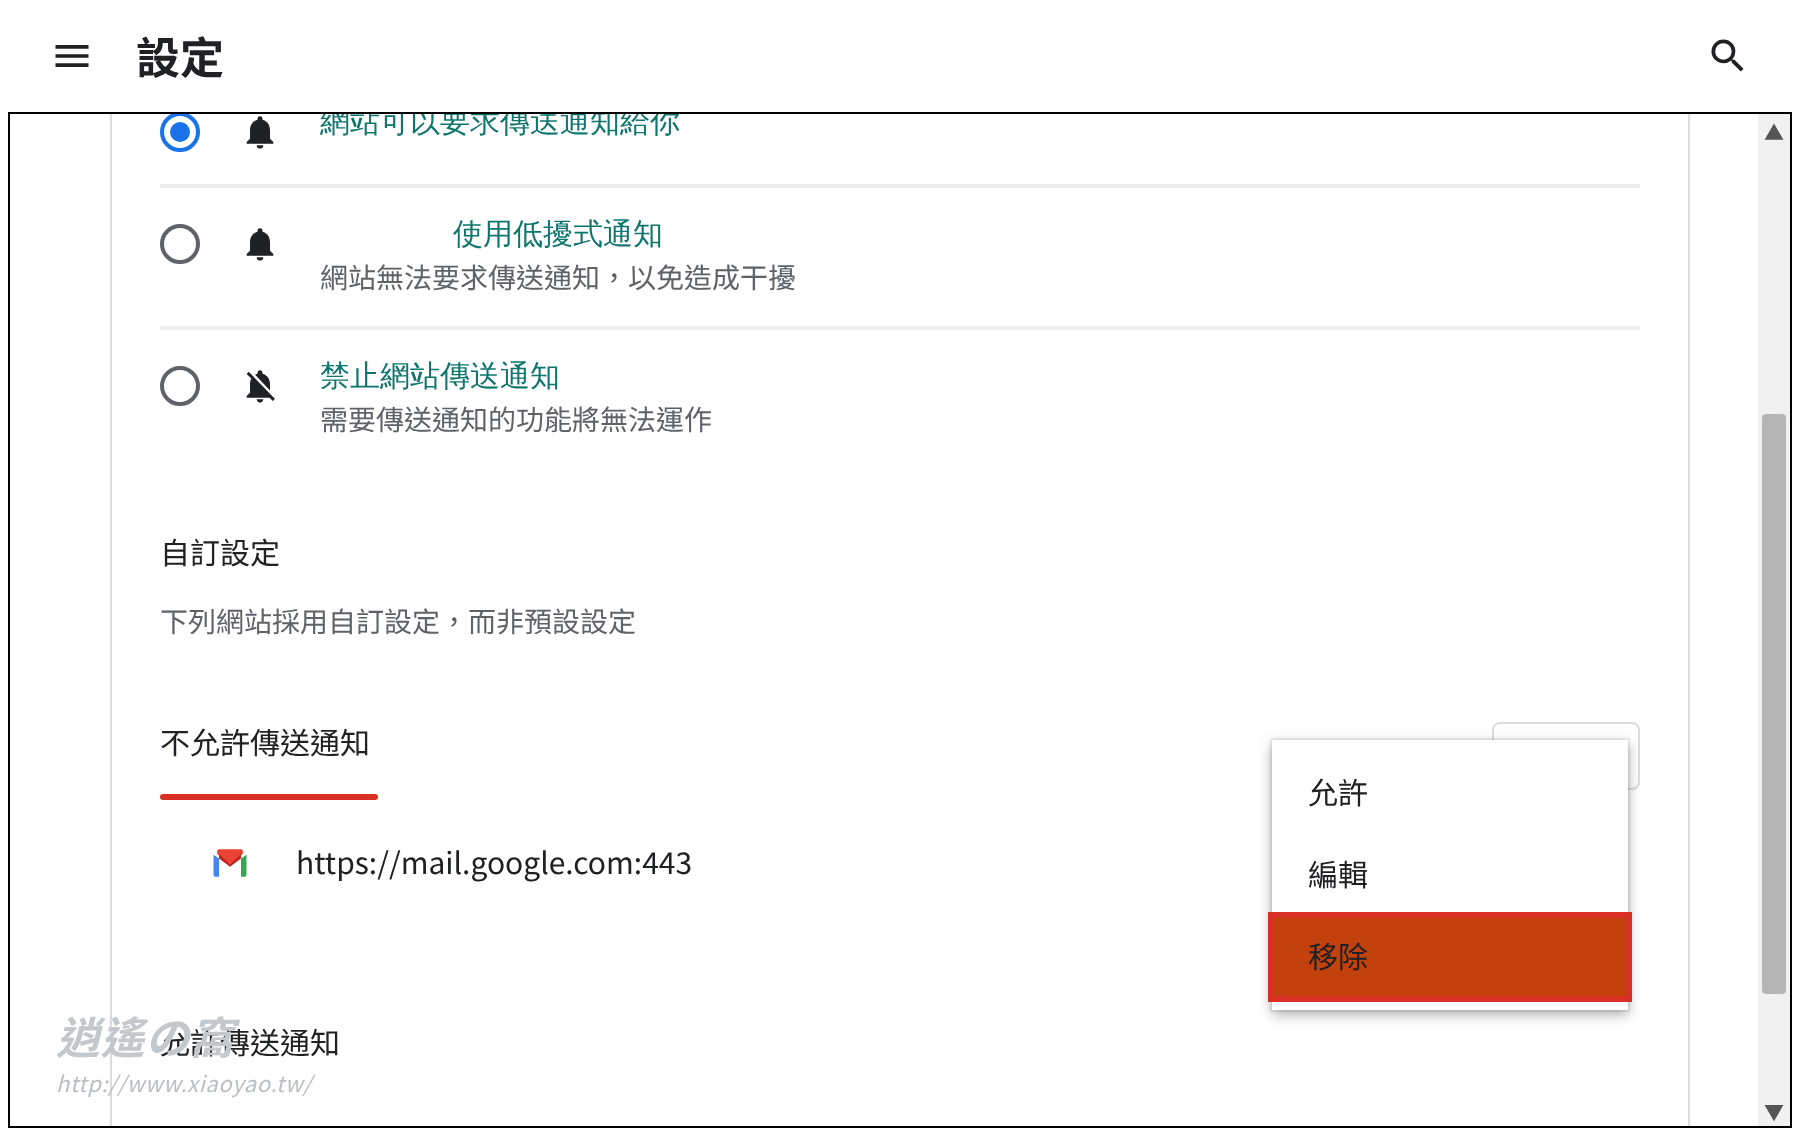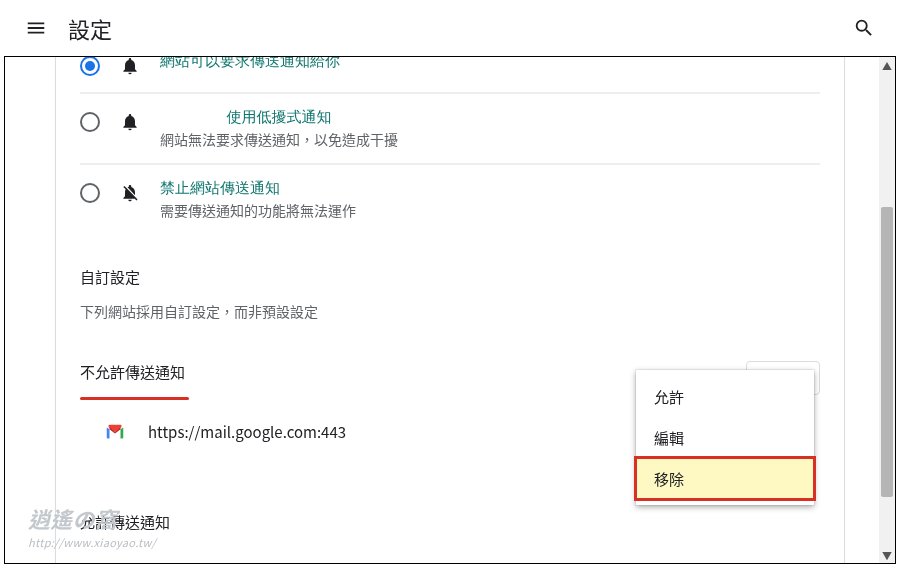--- a/index.html
+++ b/index.html
@@ -14,20 +14,21 @@
   }
   
   .appbar {
     height: 56px;
     display: flex;
     align-items: center;
     padding: 0 16px;
     background: #fff;
     position: relative;
     z-index: 2;
+    font-weight: bold;
   }
   .menu-btn, .search-btn {
     width: 40px; height: 40px;
     display: flex; align-items: center; justify-content: center;
     border-radius: 50%;
     cursor: pointer;
   }
   .appbar-title {
     font-size: 22px;
     margin-left: 12px;
@@ -193,21 +194,21 @@
     z-index: 3;
     padding: 6px 0;
   }
   .ctx-item {
     padding: 10px 18px;
     font-size: 15px;
     color: #202124;
     cursor: pointer;
   }
   .ctx-item.hover {
-    background: #fef9c3;
+    background: #c2410c;
   }
   .ctx-item.redframe {
     outline: 3px solid #d93025;
     outline-offset: -1px;
   }
 
   
   .watermark {
     position: absolute;
     left: 28px; bottom: 18px;

